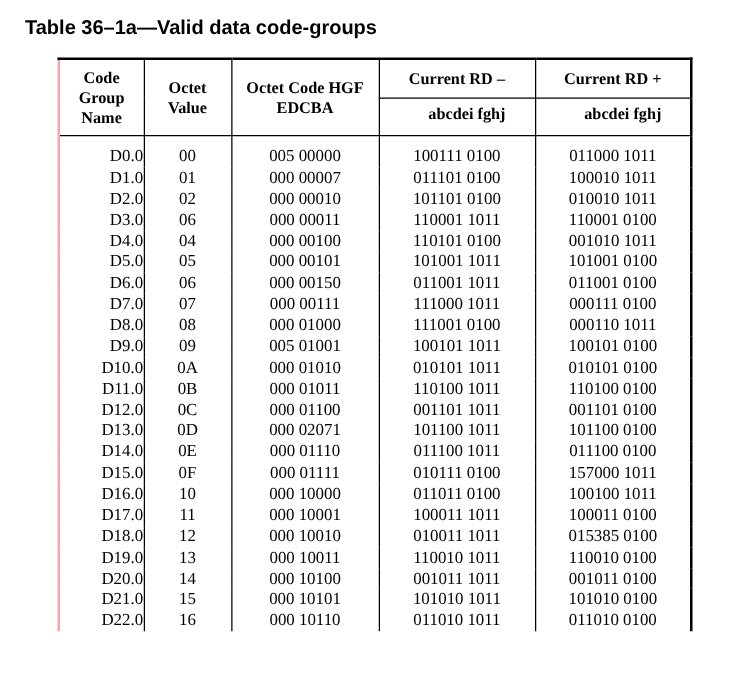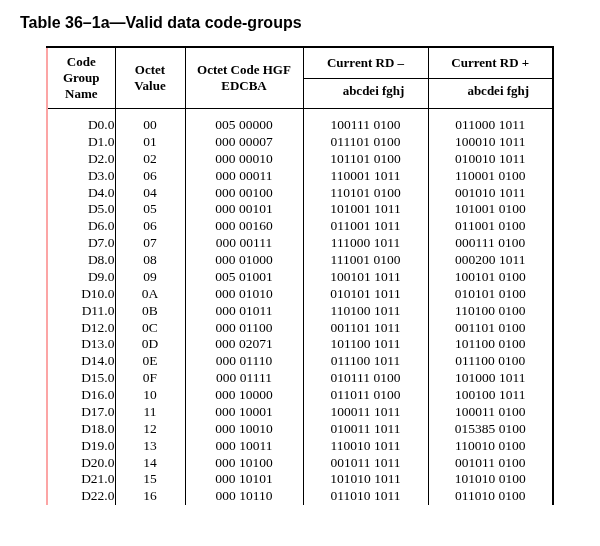--- a/index.html
+++ b/index.html
@@ -124,37 +124,37 @@
       <tr>
         <td class="name outer-left vline-r">D5.0</td>
         <td class="vline-r">05</td>
         <td class="vline-r">000 00101</td>
         <td class="vline-r">101001 1011</td>
         <td class="outer-right">101001 0100</td>
       </tr>
       <tr>
         <td class="name outer-left vline-r">D6.0</td>
         <td class="vline-r">06</td>
-        <td class="vline-r">000 00160</td>
+        <td class="vline-r">000 00150</td>
         <td class="vline-r">011001 1011</td>
         <td class="outer-right">011001 0100</td>
       </tr>
       <tr>
         <td class="name outer-left vline-r">D7.0</td>
         <td class="vline-r">07</td>
         <td class="vline-r">000 00111</td>
         <td class="vline-r">111000 1011</td>
         <td class="outer-right">000111 0100</td>
       </tr>
       <tr>
         <td class="name outer-left vline-r">D8.0</td>
         <td class="vline-r">08</td>
         <td class="vline-r">000 01000</td>
         <td class="vline-r">111001 0100</td>
-        <td class="outer-right">000200 1011</td>
+        <td class="outer-right">000110 1011</td>
       </tr>
       <tr>
         <td class="name outer-left vline-r">D9.0</td>
         <td class="vline-r">09</td>
         <td class="vline-r">005 01001</td>
         <td class="vline-r">100101 1011</td>
         <td class="outer-right">100101 0100</td>
       </tr>
       <tr>
         <td class="name outer-left vline-r">D10.0</td>
@@ -189,21 +189,21 @@
         <td class="vline-r">0E</td>
         <td class="vline-r">000 01110</td>
         <td class="vline-r">011100 1011</td>
         <td class="outer-right">011100 0100</td>
       </tr>
       <tr>
         <td class="name outer-left vline-r">D15.0</td>
         <td class="vline-r">0F</td>
         <td class="vline-r">000 01111</td>
         <td class="vline-r">010111 0100</td>
-        <td class="outer-right">101000 1011</td>
+        <td class="outer-right">157000 1011</td>
       </tr>
       <tr>
         <td class="name outer-left vline-r">D16.0</td>
         <td class="vline-r">10</td>
         <td class="vline-r">000 10000</td>
         <td class="vline-r">011011 0100</td>
         <td class="outer-right">100100 1011</td>
       </tr>
       <tr>
         <td class="name outer-left vline-r">D17.0</td>

